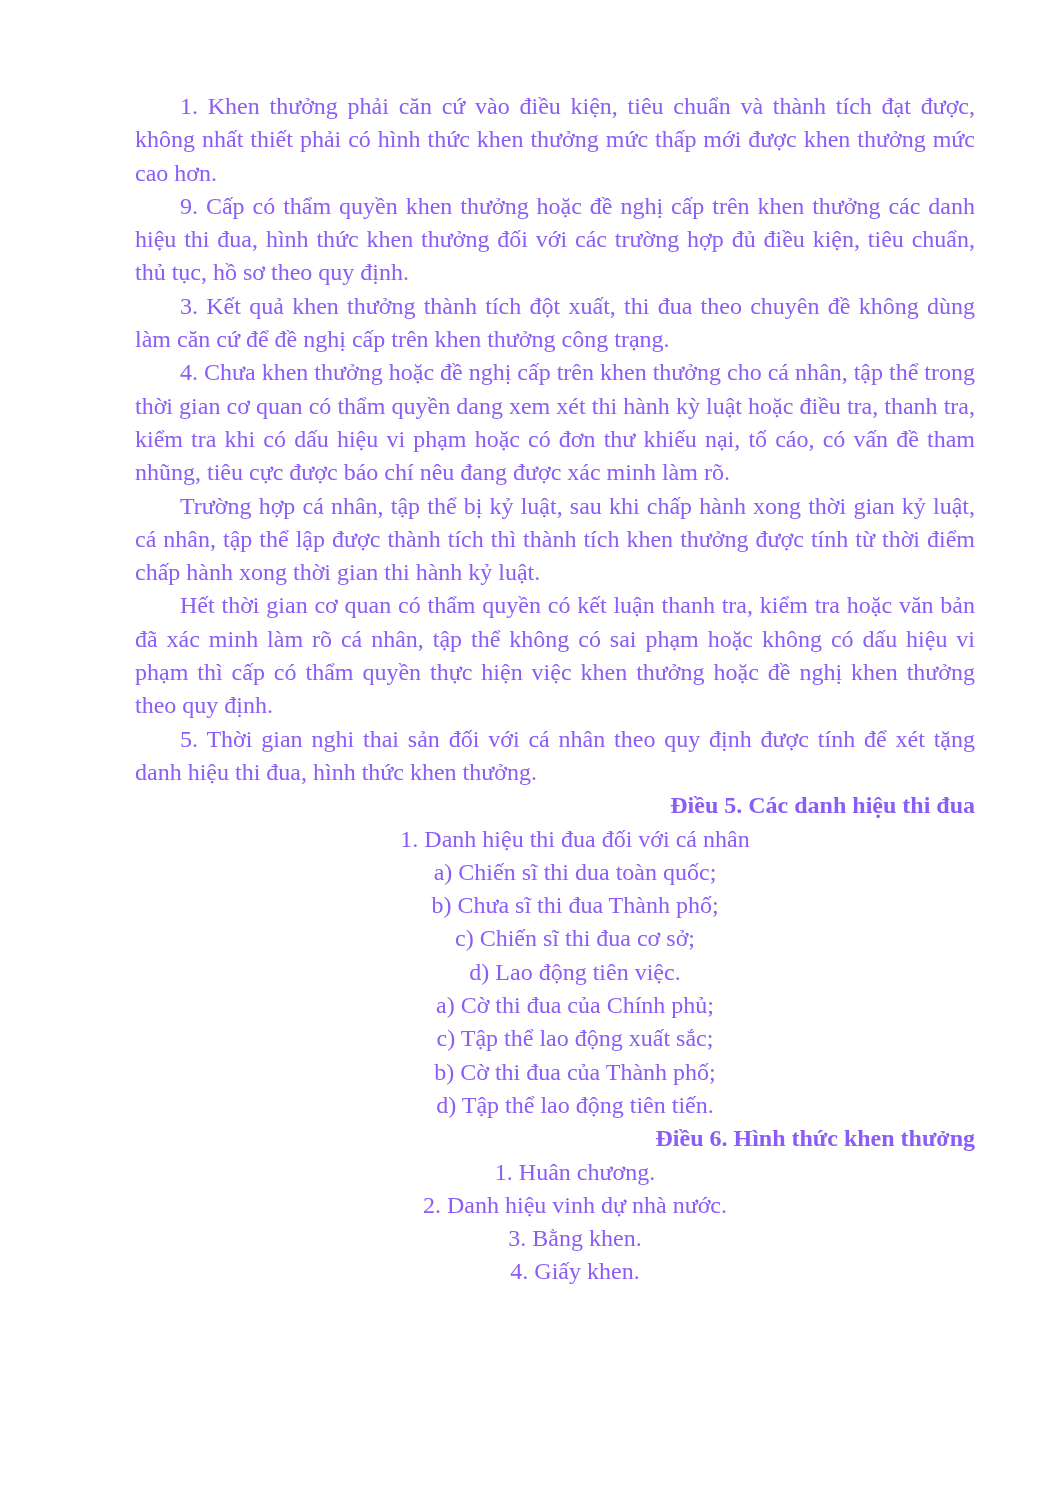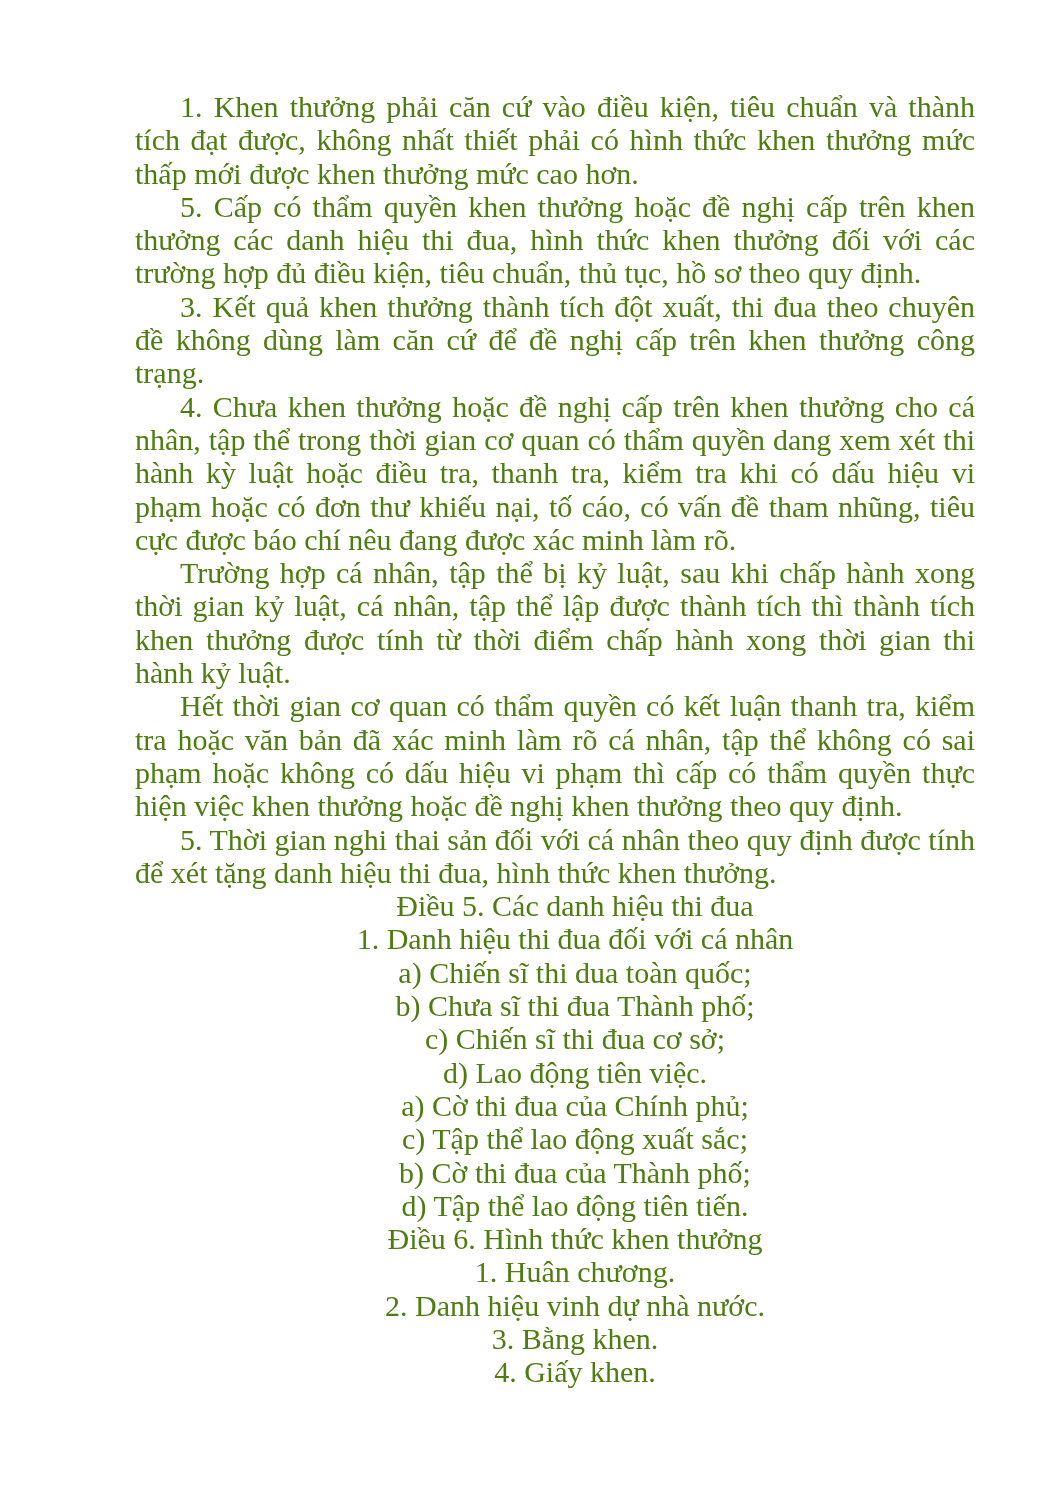--- a/index.html
+++ b/index.html
@@ -12,53 +12,53 @@
     position: relative;
     width: 1062px;
     height: 1500px;
     background: #ffffff;
     box-sizing: border-box;
     padding: 90px 87px 0 135px;
     overflow: hidden;
   }
   .body-text {
     font-family: "Liberation Serif", "DejaVu Serif", serif;
-    font-size: 30px;
+    font-size: 24px;
     line-height: 33.3px;
-    color: #4d7c0f;
+    color: #8b5cf6;
     width: 840px;
   }
   p.para {
     margin: 0;
     text-align: justify;
     text-justify: inter-word;
     text-indent: 45px;
     -webkit-hyphens: none;
     hyphens: none;
   }
   p.heading {
     margin: 0;
-    text-align: center;
+    text-align: right;
     text-indent: 40px;
-    font-weight: normal;
+    font-weight: bold;
   }
   p.item {
     margin: 0;
     text-align: center;
     text-indent: 40px;
     white-space: nowrap;
   }
 </style>
 </head>
 <body>
 
 <div class="page">
   <div class="body-text" id="body-root">
       <p class="para">1. Khen thưởng phải căn cứ vào điều kiện, tiêu chuẩn và thành tích đạt được, không nhất thiết phải có hình thức khen thưởng mức thấp mới được khen thưởng mức cao hơn.</p>
-      <p class="para">5. Cấp có thẩm quyền khen thưởng hoặc đề nghị cấp trên khen thưởng các danh hiệu thi đua, hình thức khen thưởng đối với các trường hợp đủ điều kiện, tiêu chuẩn, thủ tục, hồ sơ theo quy định.</p>
+      <p class="para">9. Cấp có thẩm quyền khen thưởng hoặc đề nghị cấp trên khen thưởng các danh hiệu thi đua, hình thức khen thưởng đối với các trường hợp đủ điều kiện, tiêu chuẩn, thủ tục, hồ sơ theo quy định.</p>
       <p class="para">3. Kết quả khen thưởng thành tích đột xuất, thi đua theo chuyên đề không dùng làm căn cứ để đề nghị cấp trên khen thưởng công trạng.</p>
       <p class="para">4. Chưa khen thưởng hoặc đề nghị cấp trên khen thưởng cho cá nhân, tập thể trong thời gian cơ quan có thẩm quyền dang xem xét thi hành kỳ luật hoặc điều tra, thanh tra, kiểm tra khi có dấu hiệu vi phạm hoặc có đơn thư khiếu nại, tố cáo, có vấn đề tham nhũng, tiêu cực được báo chí nêu đang được xác minh làm rõ.</p>
       <p class="para">Trường hợp cá nhân, tập thể bị kỷ luật, sau khi chấp hành xong thời gian kỷ luật, cá nhân, tập thể lập được thành tích thì thành tích khen thưởng được tính từ thời điểm chấp hành xong thời gian thi hành kỷ luật.</p>
       <p class="para">Hết thời gian cơ quan có thẩm quyền có kết luận thanh tra, kiểm tra hoặc văn bản đã xác minh làm rõ cá nhân, tập thể không có sai phạm hoặc không có dấu hiệu vi phạm thì cấp có thẩm quyền thực hiện việc khen thưởng hoặc đề nghị khen thưởng theo quy định.</p>
       <p class="para">5. Thời gian nghi thai sản đối với cá nhân theo quy định được tính để xét tặng danh hiệu thi đua, hình thức khen thưởng.</p>
       <p class="heading">Điều 5. Các danh hiệu thi đua</p>
       <p class="item">1. Danh hiệu thi đua đối với cá nhân</p>
       <p class="item">a) Chiến sĩ thi dua toàn quốc;</p>
       <p class="item">b) Chưa sĩ thi đua Thành phố;</p>
       <p class="item">c) Chiến sĩ thi đua cơ sở;</p>

